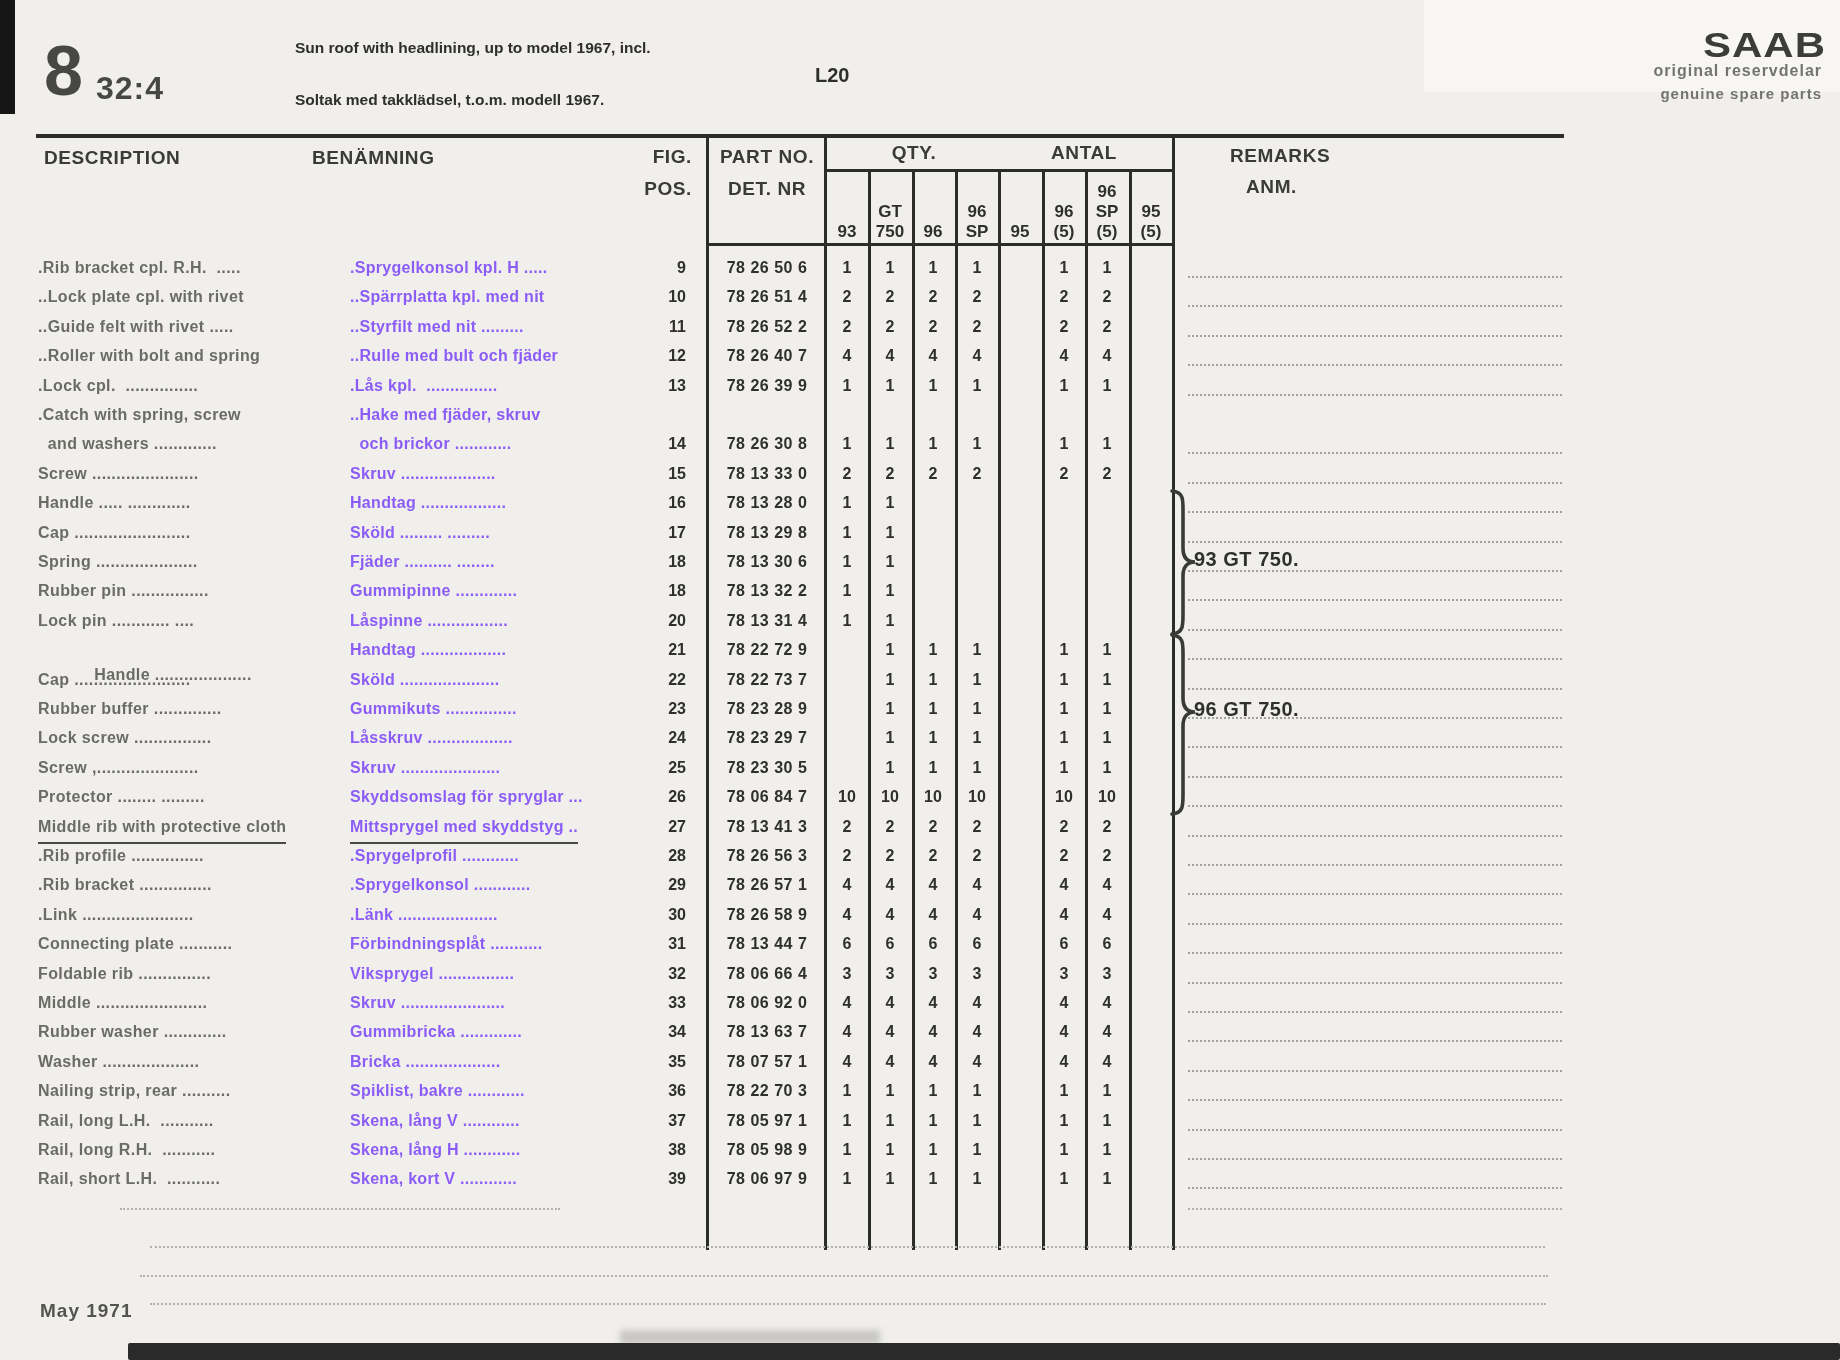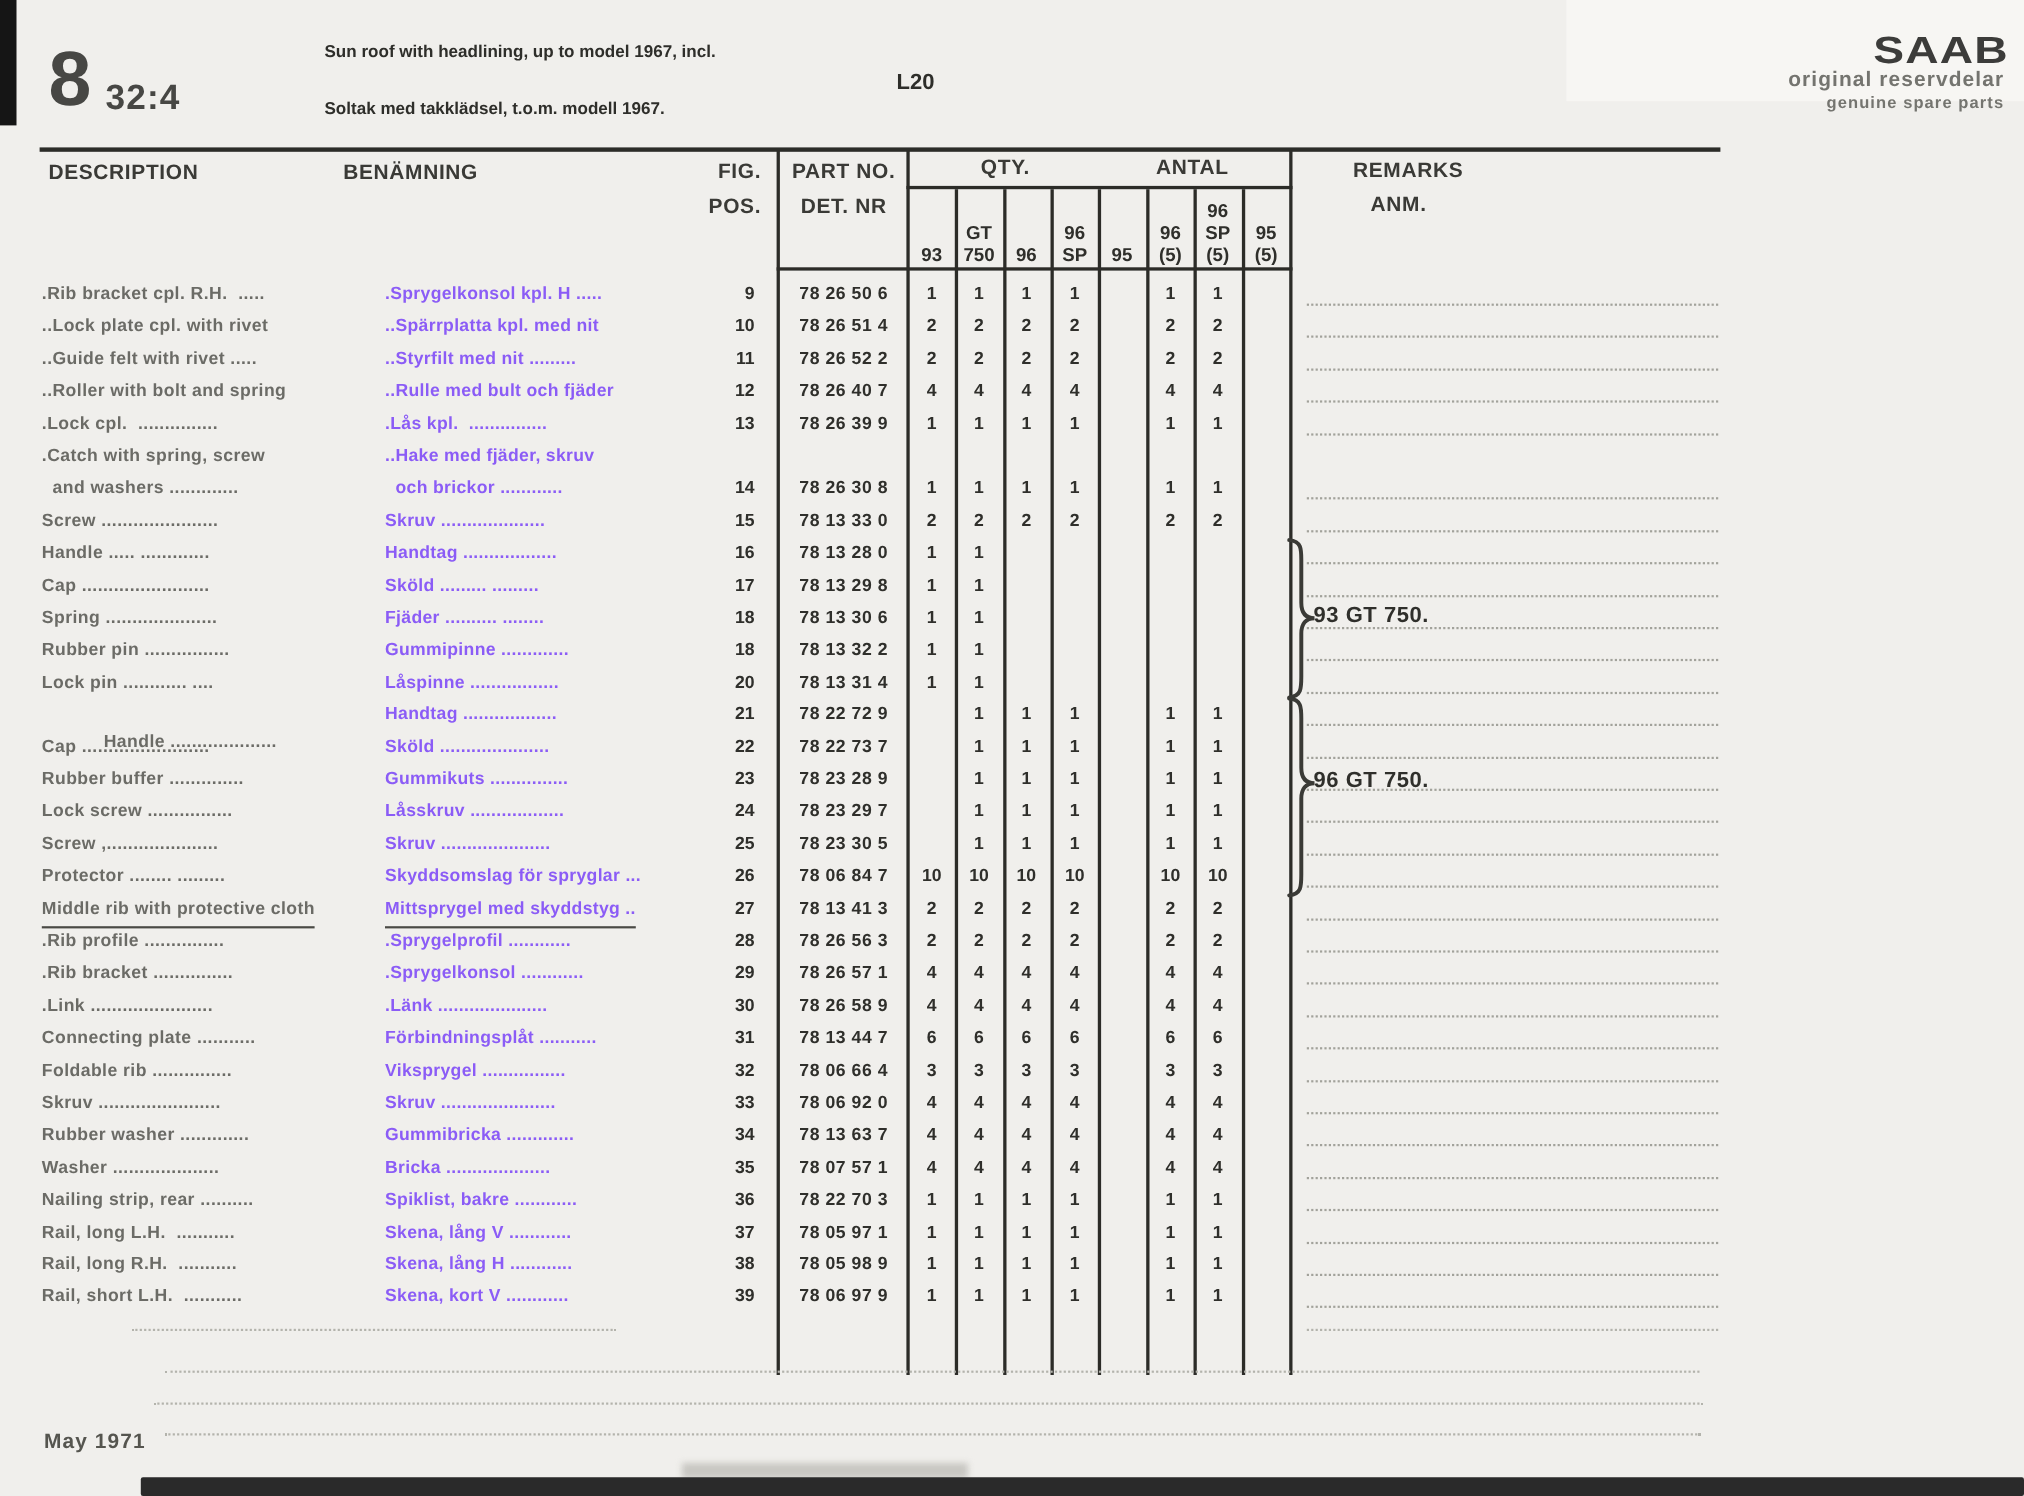--- a/index.html
+++ b/index.html
@@ -18,21 +18,21 @@
   
   .sec-num{position:absolute;left:44px;top:36px;font-size:70px;font-weight:700;color:#474744;line-height:1;}
   .sec-ref{position:absolute;left:96px;top:70px;font-size:32px;font-weight:700;color:#474744;letter-spacing:1px;}
   .t-en{position:absolute;left:295px;top:12px;font-size:21px;font-weight:700;letter-spacing:.4px;color:#2e2e2a;}
   .st-en{position:absolute;left:295px;top:39px;font-size:15.5px;font-weight:700;color:#2e2e2a;}
   .t-sv{position:absolute;left:295px;top:62px;font-size:22px;font-weight:700;letter-spacing:.3px;color:#2e2e2a;}
   .st-sv{position:absolute;left:295px;top:91px;font-size:15.5px;font-weight:700;color:#2e2e2a;}
   .model{position:absolute;left:815px;top:64px;font-size:20px;font-weight:700;color:#2e2e2a;}
   .saab{position:absolute;left:1666px;top:26px;width:160px;text-align:right;font-size:42px;font-weight:900;
         letter-spacing:1px;color:#3c3c3a;transform:scaleY(.82);transform-origin:top right;}
-  .brand1{position:absolute;left:1620px;top:62px;width:202px;text-align:right;font-size:19px;font-weight:600;color:#74746f;letter-spacing:1px;}
+  .brand1{position:absolute;left:1620px;top:62px;width:202px;text-align:right;font-size:16px;font-weight:600;color:#74746f;letter-spacing:1px;}
   .brand2{position:absolute;left:1620px;top:85px;width:202px;text-align:right;font-size:15px;font-weight:600;color:#74746f;letter-spacing:1px;}
 
   
   .hline,.vline{position:absolute;background:#2c2c28;}
   #rule-top{left:36px;top:134px;width:1528px;height:4px;}
   #rule-qty{left:824px;top:169px;width:351px;height:3px;}
   #rule-subhead{left:706px;top:243px;width:469px;height:3px;}
   .vline{width:3px;}
 
   .th{position:absolute;font-weight:700;color:#3a3a36;font-size:19px;letter-spacing:.6px;}
@@ -430,21 +430,21 @@
         <div class="cell c-part" style="top: 958.6px;"><span>78 06 66 4</span></div>
         <div class="cell c-qty" style="top: 958.6px; left: 826px;"><span>3</span></div>
         <div class="cell c-qty" style="top: 958.6px; left: 869px;"><span>3</span></div>
         <div class="cell c-qty" style="top: 958.6px; left: 912px;"><span>3</span></div>
         <div class="cell c-qty" style="top: 958.6px; left: 956px;"><span>3</span></div>
         <div class="cell c-qty" style="top: 958.6px; left: 1043px;"><span>3</span></div>
         <div class="cell c-qty" style="top: 958.6px; left: 1086px;"><span>3</span></div>
         <div class="cell c-dots" style="top: 959.6px;"></div>
       </div>
       <div>
-        <div class="cell c-desc" style="top: 988px;"><span>Skruv .......................</span></div>
+        <div class="cell c-desc" style="top: 988px;"><span>Middle .......................</span></div>
         <div class="cell c-sv" style="top: 988px;"><span>Skruv ......................</span></div>
         <div class="cell c-fig" style="top: 988px;"><span>33</span></div>
         <div class="cell c-part" style="top: 988px;"><span>78 06 92 0</span></div>
         <div class="cell c-qty" style="top: 988px; left: 826px;"><span>4</span></div>
         <div class="cell c-qty" style="top: 988px; left: 869px;"><span>4</span></div>
         <div class="cell c-qty" style="top: 988px; left: 912px;"><span>4</span></div>
         <div class="cell c-qty" style="top: 988px; left: 956px;"><span>4</span></div>
         <div class="cell c-qty" style="top: 988px; left: 1043px;"><span>4</span></div>
         <div class="cell c-qty" style="top: 988px; left: 1086px;"><span>4</span></div>
         <div class="cell c-dots" style="top: 989px;"></div>

